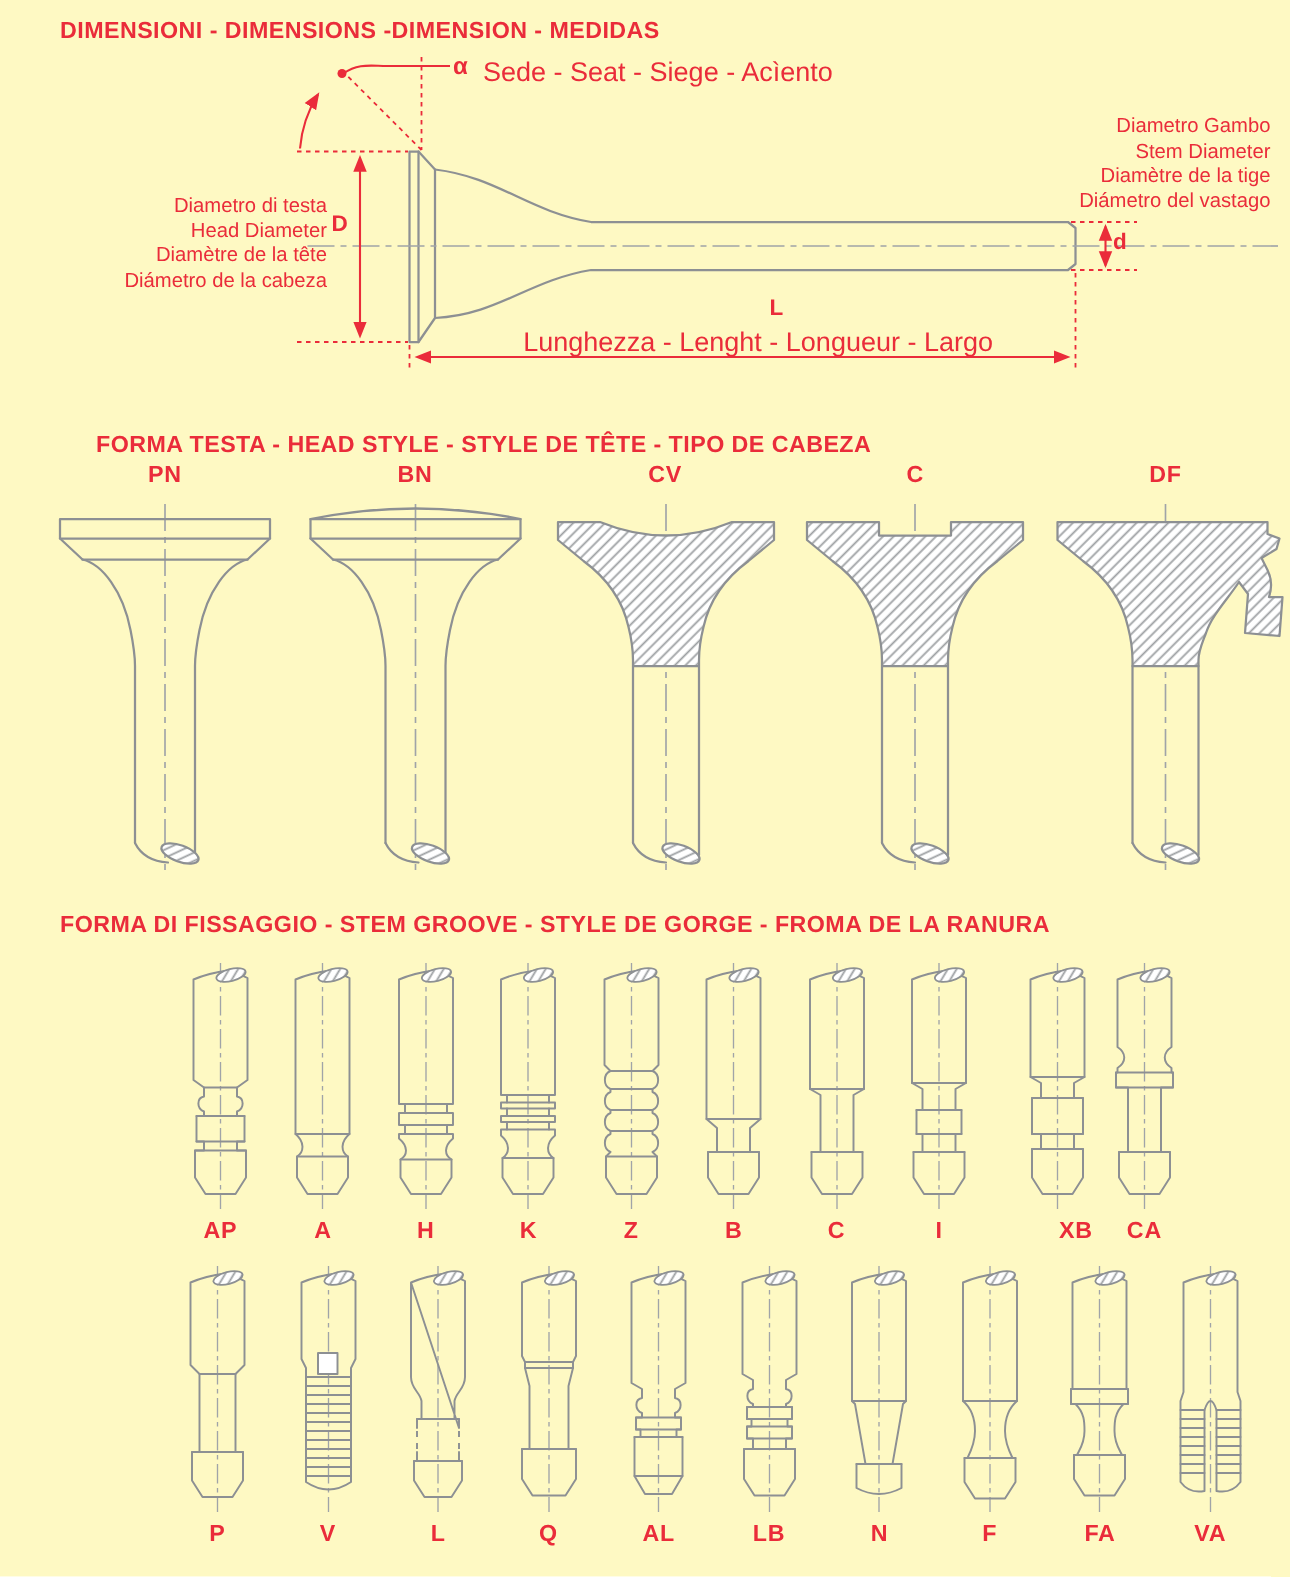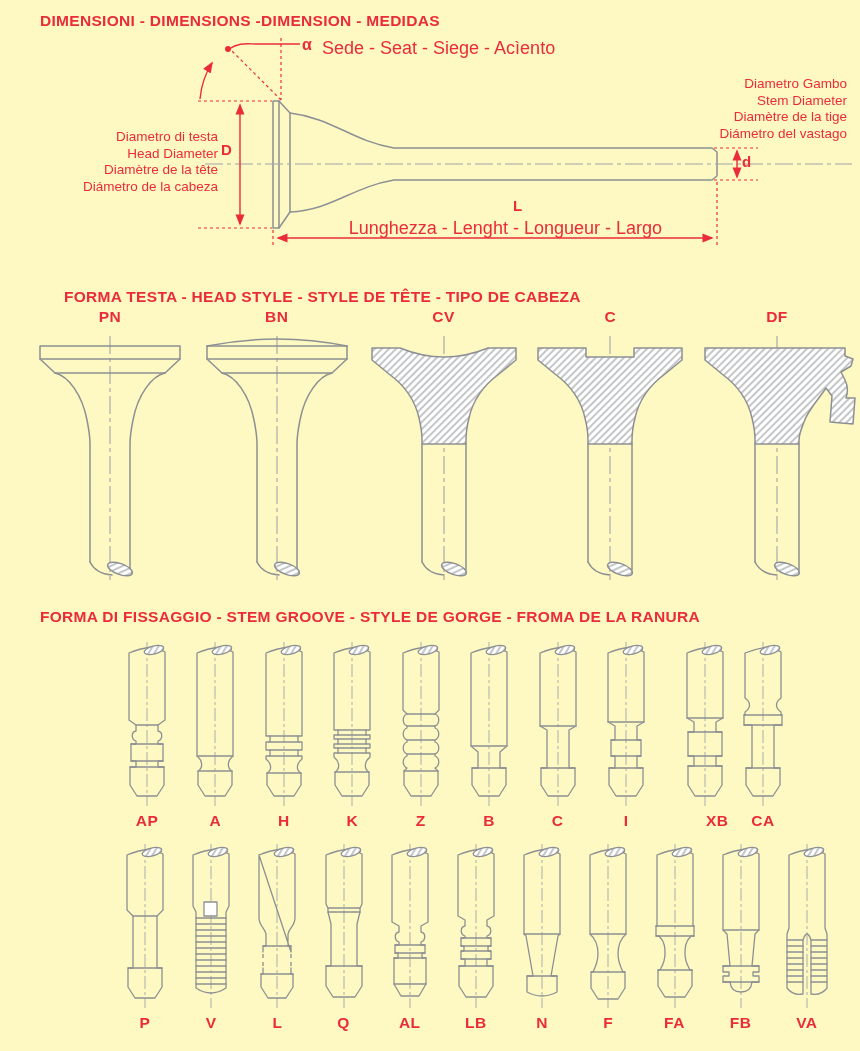--- a/index.html
+++ b/index.html
@@ -341,29 +341,20 @@
     <div class="fig stemfig" style="width:66px;">
       <svg width="48" height="170" viewBox="0 0 48 170">
         <path class="cls" d="M24,2 V166"></path>
         <path class="gs" d="M6,13 L6,84 L5,84 L5,94 L8,94 C14,100 14,106 14,112 C14,120 11,124 9,128 L7,128 L7,144 L14,155 H34 L41,144 L41,128 L39,128 C37,124 34,120 34,112 C34,106 34,100 40,94 L43,94 L43,84 L42,84 L42,12 C36,9 30,7 29,7 C21,8 13,10 6,13 Z"></path>
         <path class="gs" d="M5,84H43 M5,94H43 M7,128H41"></path>
         <ellipse class="hfs" cx="31" cy="10" rx="10" ry="4" transform="rotate(-14 31 10)"></ellipse>
       </svg>
       <div class="code">FA</div>
     </div>
 
-    <div class="fig stemfig" style="width:66px;">
-      <svg width="48" height="170" viewBox="0 0 48 170">
-        <path class="cls" d="M24,2 V166"></path>
-        <path class="gs" d="M6,13 L6,88 L10,92 L13,124 L6,124 L6,130 L12,130 L12,134 L6,134 L6,140 L13,140 Q14,150 24,150 Q34,150 35,140 L42,140 L42,134 L36,134 L36,130 L42,130 L42,124 L35,124 L38,92 L42,88 L42,12 C36,9 30,7 29,7 C21,8 13,10 6,13 Z"></path>
-        <path class="gs" d="M6,88H42 M6,124H42 M6,140H42"></path>
-        <ellipse class="hfs" cx="31" cy="10" rx="10" ry="4" transform="rotate(-14 31 10)"></ellipse>
-      </svg>
-      <div class="code">FB</div>
-    </div>
 
     <div class="fig stemfig" style="width:66px;">
       <svg width="48" height="170" viewBox="0 0 48 170">
         <path class="cls" d="M24,2 V166"></path>
         <path class="gs" d="M6,13 L6,86 L4,92 L4,146 Q10,154 20,152 L20,98 Q24,86 28,98 L28,152 Q38,154 44,146 L44,92 L42,86 L42,12 C36,9 30,7 29,7 C21,8 13,10 6,13 Z"></path>
         <path class="gs" d="M4,98H20 M4,104H20 M4,110H20 M4,116H20 M4,122H20 M4,128H20 M4,134H20 M4,140H20 M28,98H44 M28,104H44 M28,110H44 M28,116H44 M28,122H44 M28,128H44 M28,134H44 M28,140H44"></path>
         <ellipse class="hfs" cx="31" cy="10" rx="10" ry="4" transform="rotate(-14 31 10)"></ellipse>
       </svg>
       <div class="code">VA</div>
     </div>

